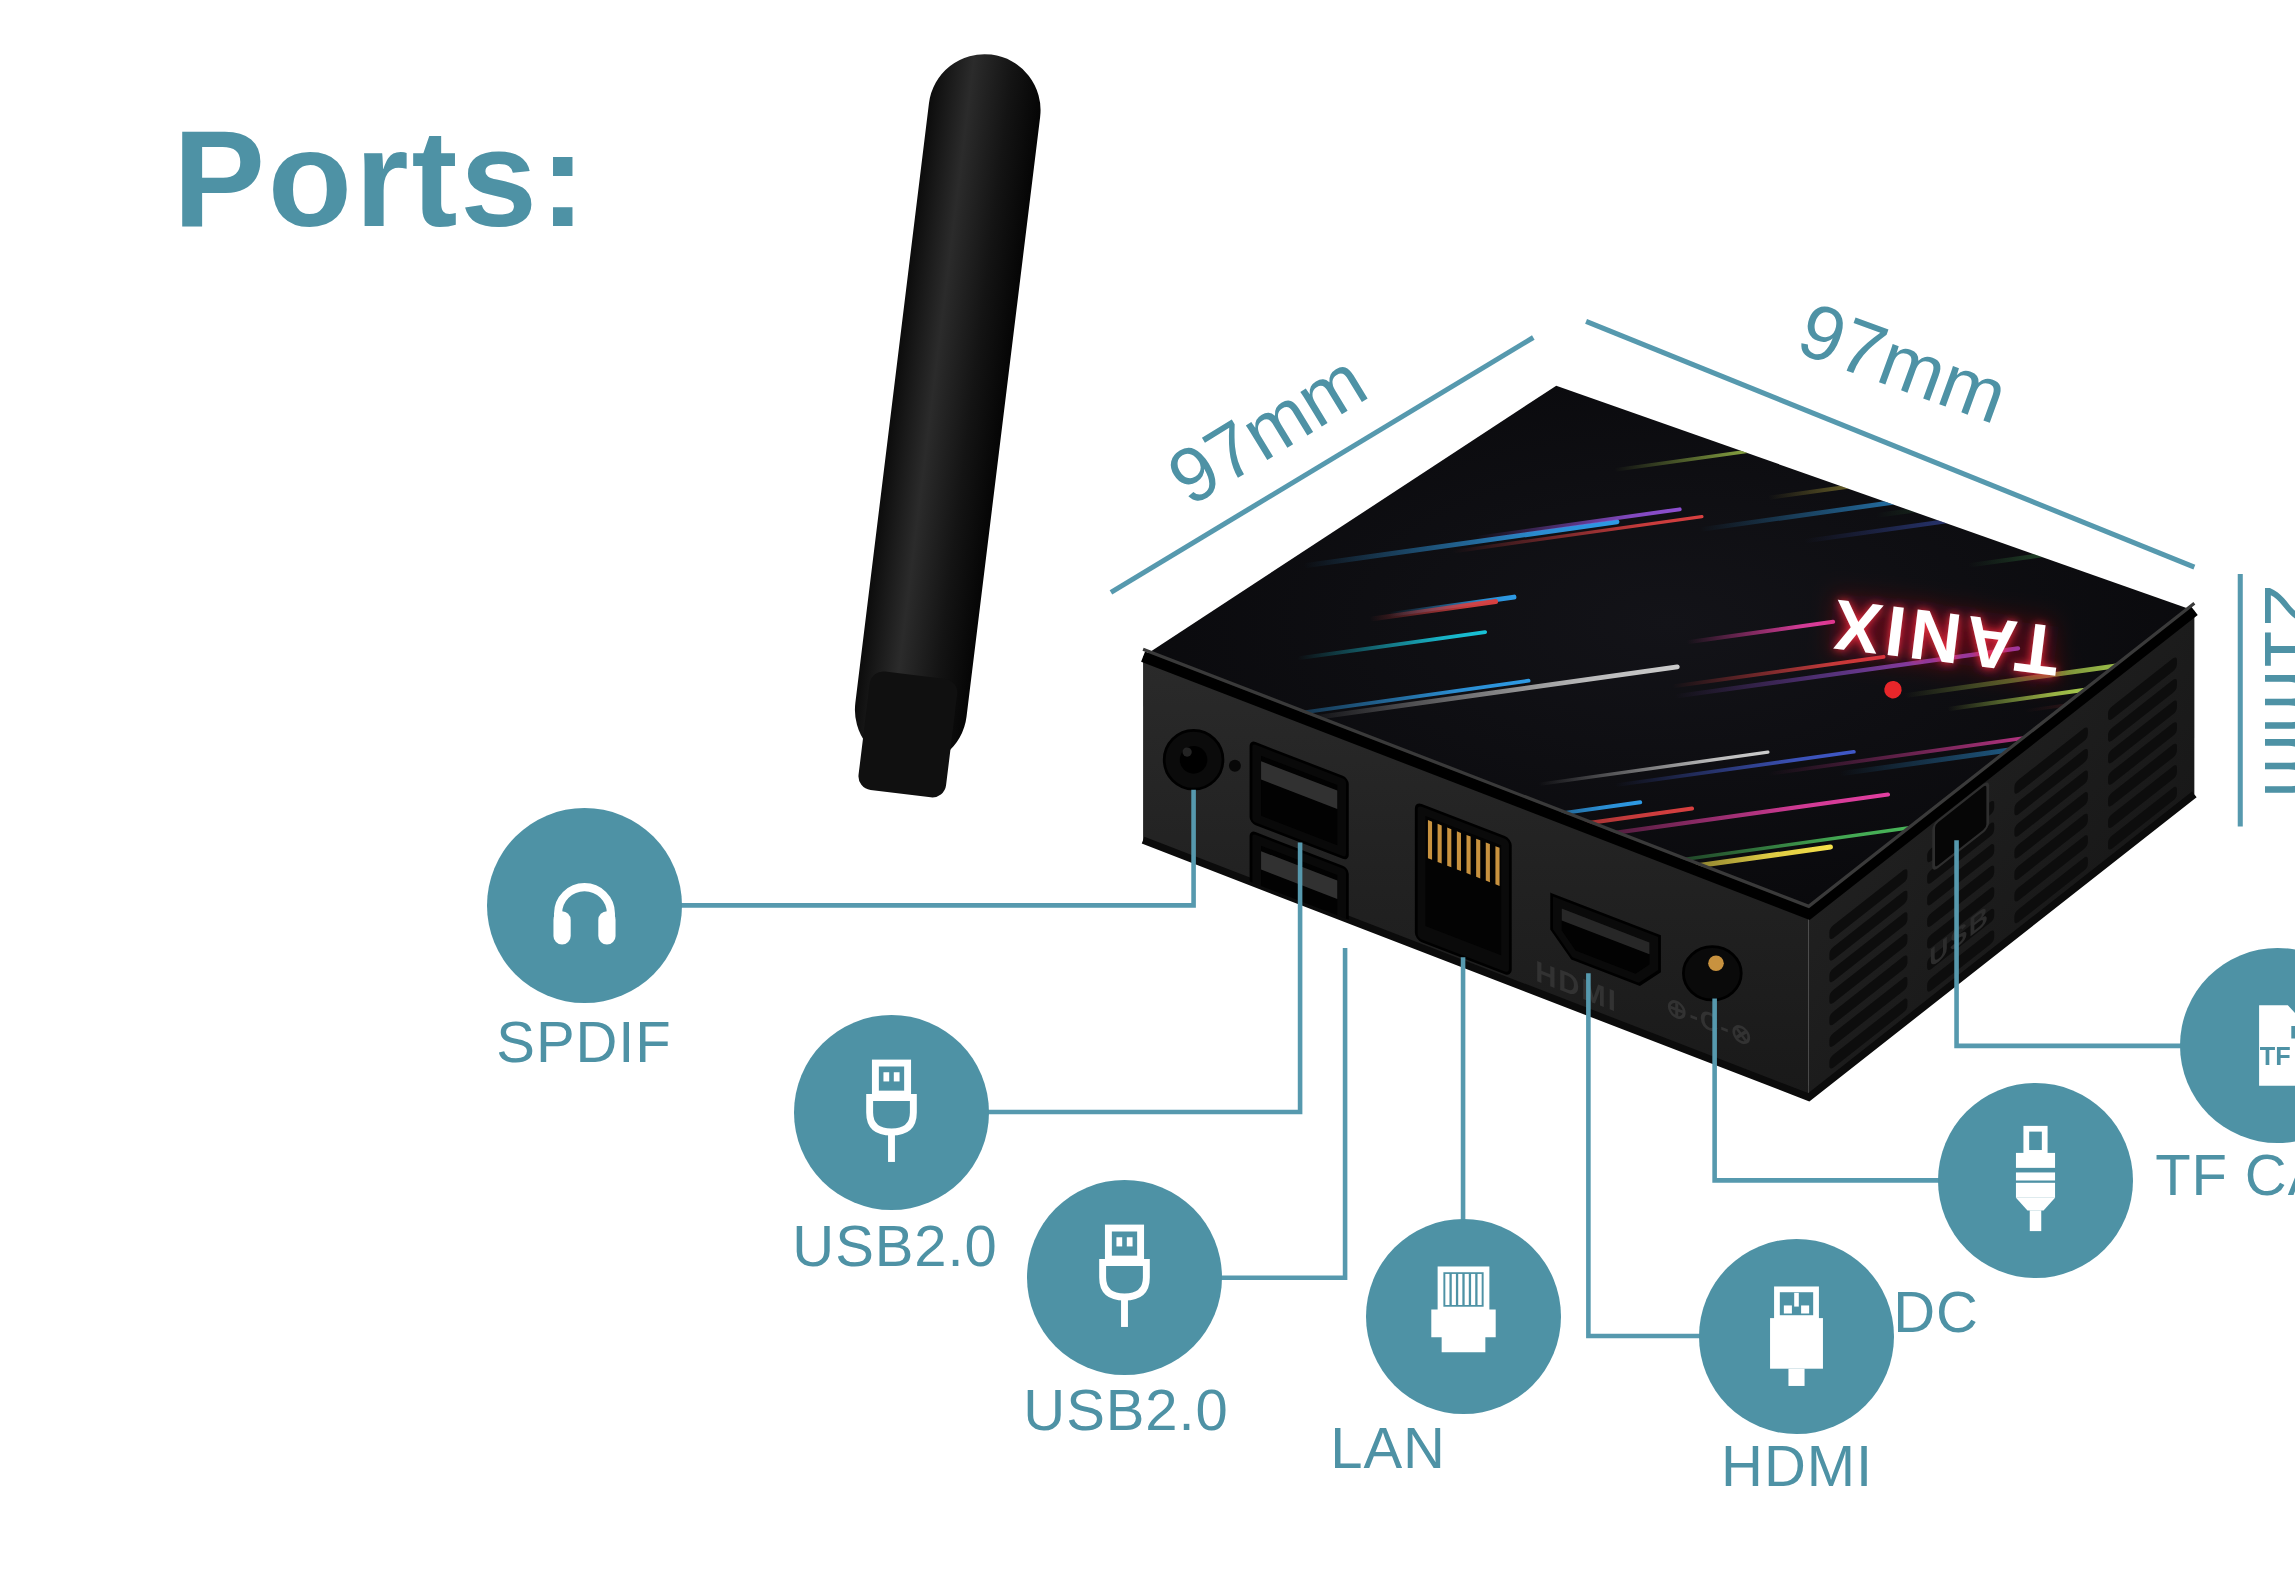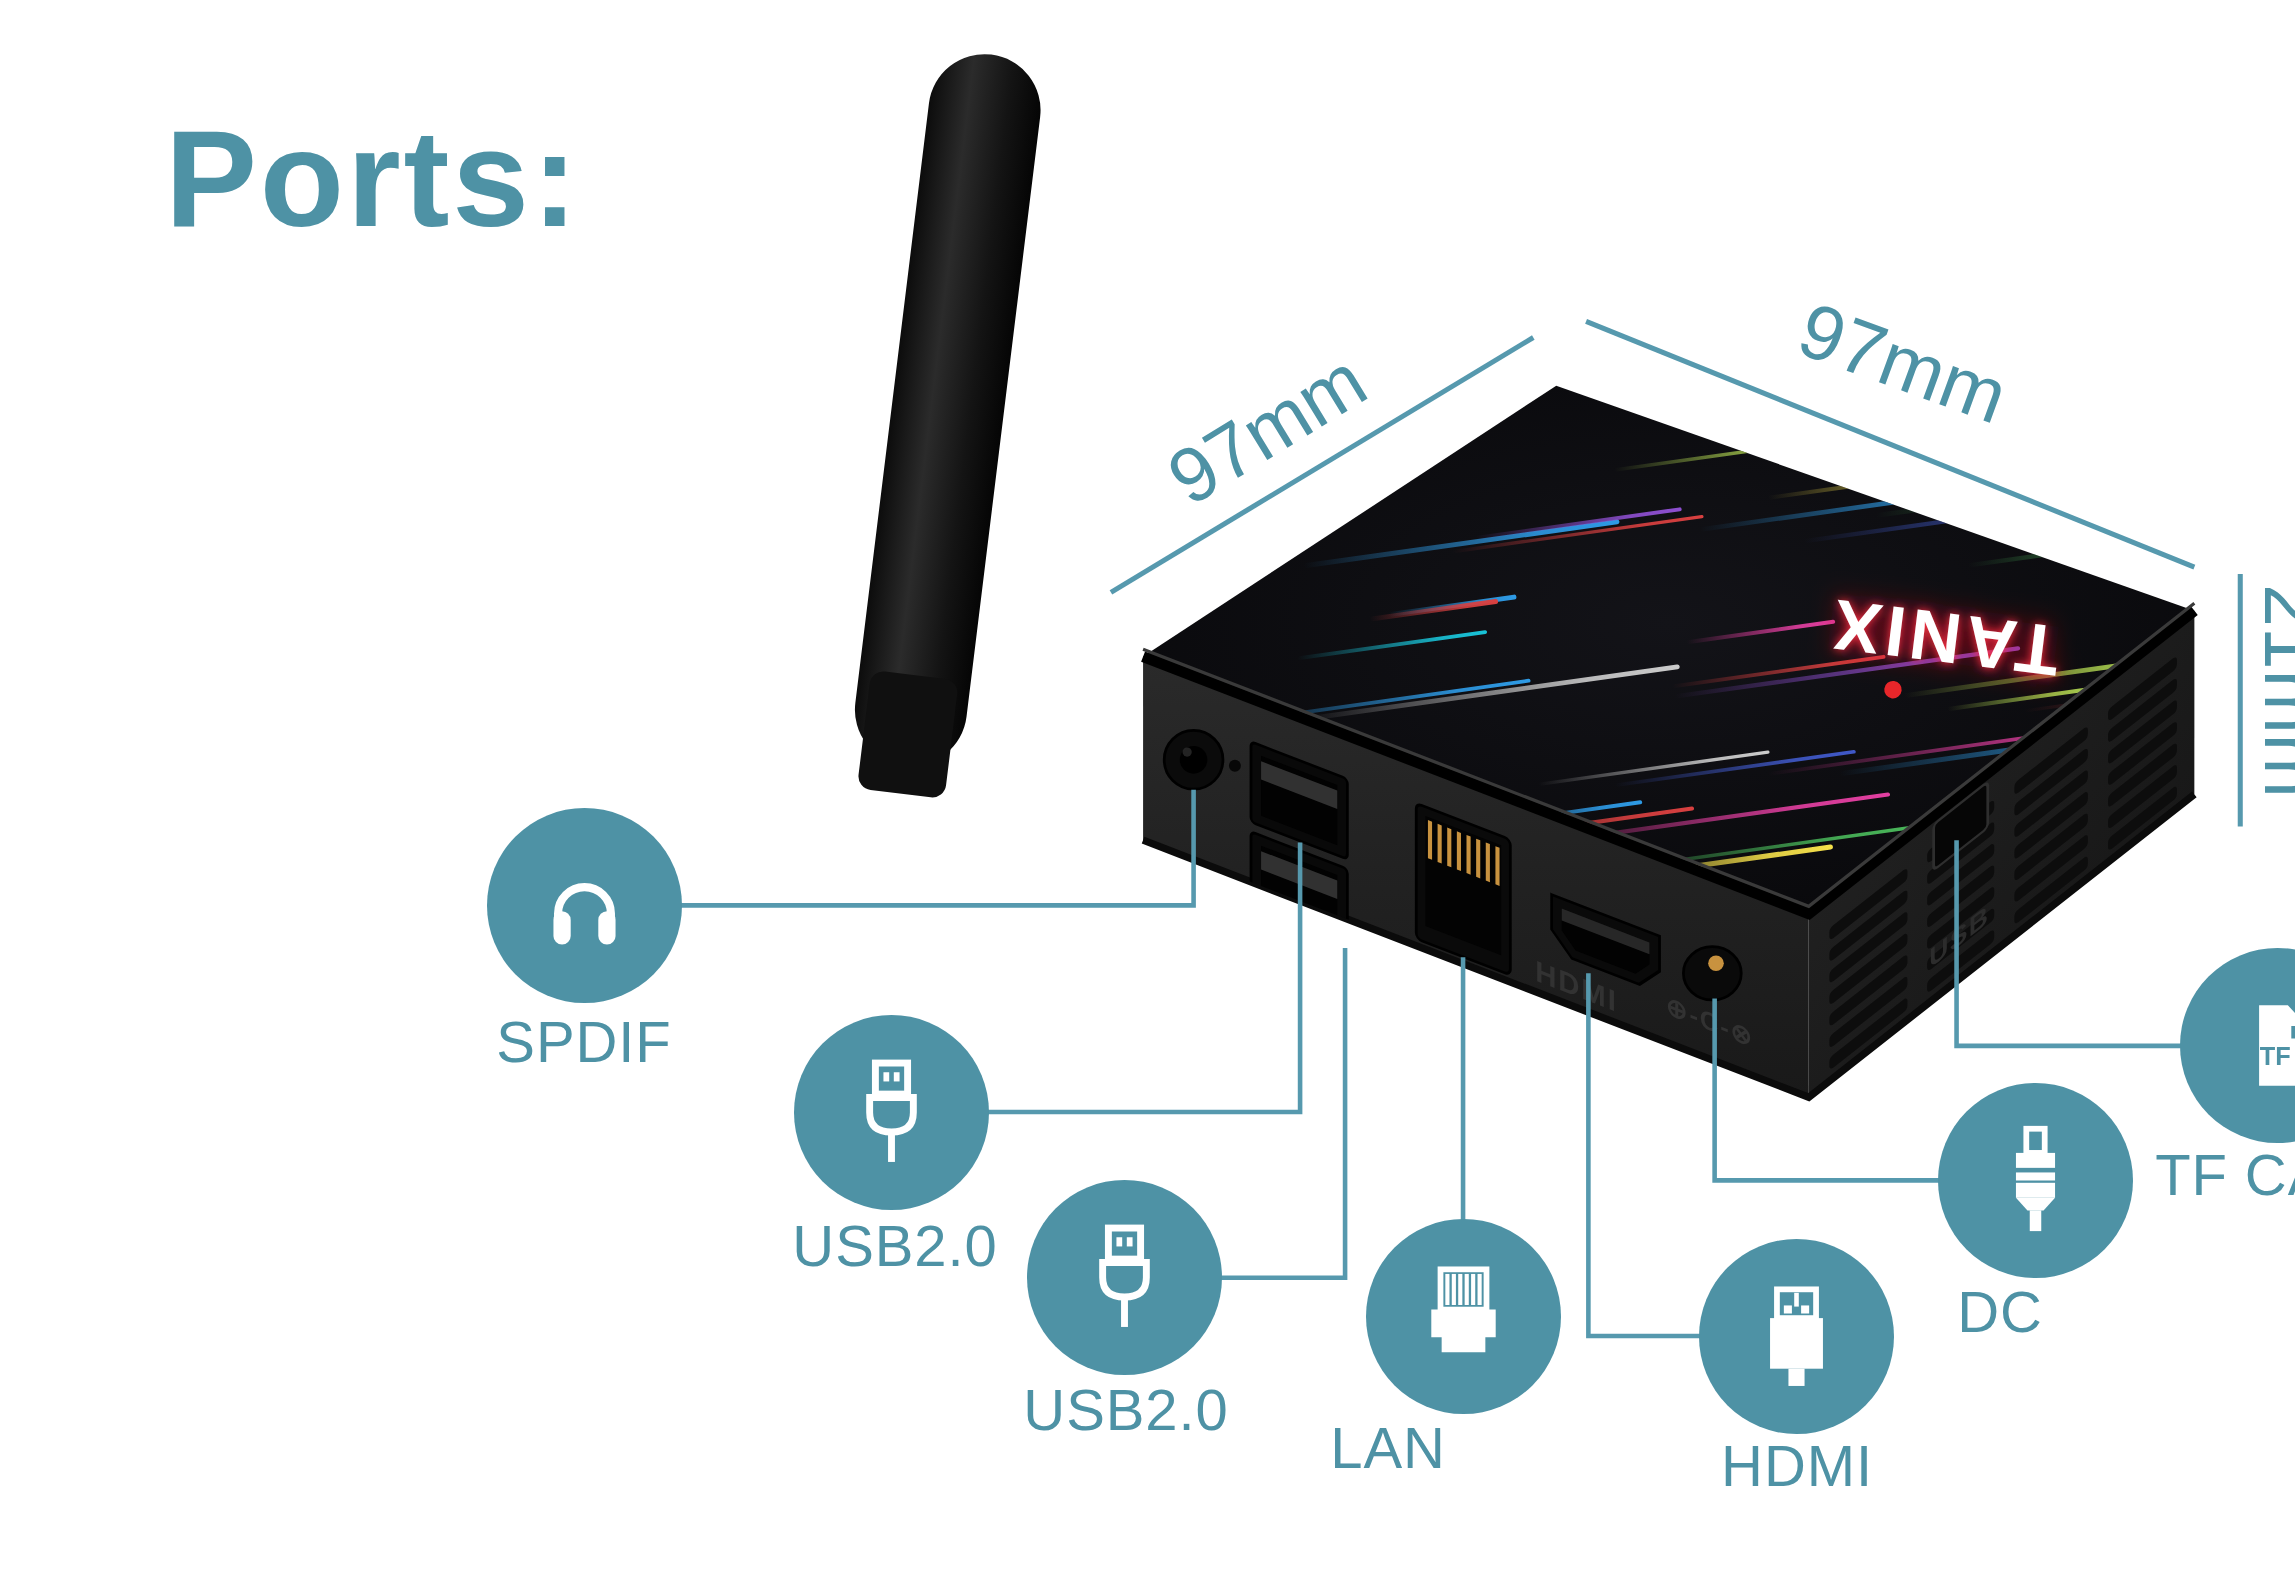--- a/index.html
+++ b/index.html
@@ -1,19 +1,19 @@
 <!DOCTYPE html>
 <html style="--accent: #4e92a5; --line: #5699ae;font-size:7.3px"><head>
 <meta charset="utf-8">
 <style>
   html,body{margin:0;padding:0;overflow:hidden;background:#ffffff;}
   #canvas{position:relative;width:2989px;height:1595px;background:#ffffff;
           font-family:"Liberation Sans",sans-serif;overflow:hidden;}
   #scene{position:absolute;left:0;top:0;}
-  .title{position:absolute;left:165px;top:99px;font-size:138px;font-weight:bold;
+  .title{position:absolute;left:173px;top:99px;font-size:138px;font-weight:bold;
          letter-spacing:2.8px;color:var(--accent);}
   .dim{position:absolute;font-size:77px;color:var(--accent);white-space:nowrap;
        transform:translate(-50%,-50%) rotate(var(--rot));}
   .badge{position:absolute;width:195px;height:195px;border-radius:50%;
          background:var(--accent);display:flex;align-items:center;justify-content:center;}
   .plabel{position:absolute;font-size:58px;color:var(--accent);white-space:nowrap;
           transform:translate(-50%,-50%);letter-spacing:0.9px;}
 </style>
 </head>
 <body>
@@ -370,21 +370,21 @@
   <div class="badge" style="left:1938px;top:1083px">
     <svg width="115" height="115" viewBox="0 0 100 100">
       <rect x="42" y="5" width="16" height="21" fill="none" stroke="#fff" stroke-width="5"></rect>
       <rect x="33" y="26" width="34" height="13" fill="#fff"></rect>
       <rect x="33" y="43" width="34" height="7" fill="#fff"></rect>
       <rect x="33" y="52" width="34" height="13" fill="#fff"></rect>
       <path d="M33 65 H67 L57 76 H43 Z" fill="#fff"></path>
       <rect x="45" y="76" width="10" height="18" fill="#fff"></rect>
     </svg>
   </div>
-  <div class="plabel" style="left:2000px;top:1311px">DC</div>
+  <div class="plabel" style="left:1936px;top:1311px">DC</div>
 
   <div class="badge" style="left:2180px;top:948px">
     <svg width="115" height="115" viewBox="0 0 100 100">
       <path d="M34 15 H59 L70 27 V33 H62 V44 H70 V85 H34 Z" fill="#fff"></path>
       <text x="48" y="67" text-anchor="middle" font-size="22" font-weight="bold" font-family="Liberation Sans, sans-serif" fill="var(--accent)">TF</text>
     </svg>
   </div>
   <div class="plabel" style="left:2284px;top:1174px">TF CARD</div>
 
 </div>

